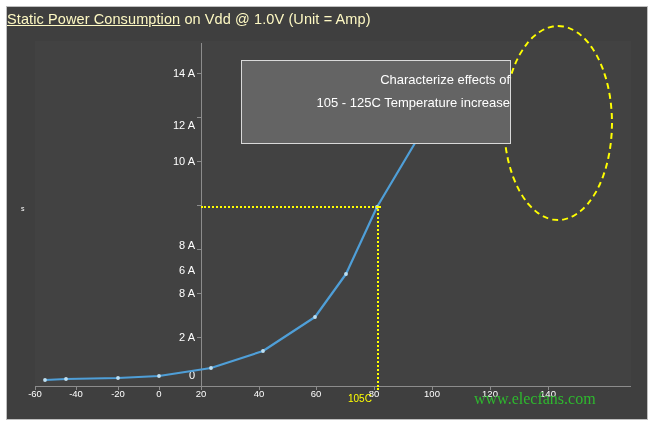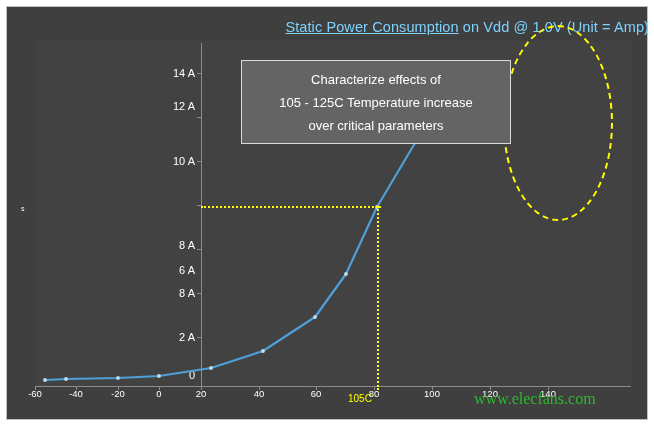--- a/index.html
+++ b/index.html
@@ -31,24 +31,24 @@
     position: absolute;
     left: 28px;
     top: 34px;
     width: 596px;
     height: 346px;
     background: #424242;
   }
   #chart-title {
     position: absolute;
     left: 0;
-    top: 12px;
+    top: 4px;
     width: 642px;
-    text-align: right;
-    color: #7dd3fc;
+    text-align: left;
+    color: #fef9c3;
     font-size: 14.5px;
     letter-spacing: 0.1px;
   }
   #chart-title .underline {
     text-decoration: underline;
   }
   .axis-line {
     position: absolute;
     background: #8c8c8c;
   }
@@ -88,21 +88,21 @@
     left: 234px;
     top: 53px;
     width: 270px;
     height: 84px;
     background: #646464;
     border: 1px solid #d9d9d9;
     box-sizing: border-box;
     color: #ffffff;
     font-size: 13px;
     line-height: 23px;
-    text-align: center;
+    text-align: right;
     padding-top: 7px;
   }
   #ellipse {
     position: absolute;
     left: 496px;
     top: 18px;
     width: 110px;
     height: 196px;
     border: 2.5px dashed #ffff00;
     border-radius: 50%;
@@ -154,21 +154,21 @@
       <span class="underline">Static Power Consumption</span><span> on Vdd @ 1.0V (Unit = Amp)</span>
     </div>
 
     <div class="axis-line" style="left:194px; top:36px; width:1px; height:344px;"></div>
 
     <div class="axis-line" style="left:28px; top:379px; width:596px; height:1px;"></div>
 
     <div class="y-tick-label" style="left:148px; top:60px;">14 A</div>
     <div class="tick-mark" style="left:190px; top:66px; width:4px; height:1px;"></div>
 
-    <div class="y-tick-label" style="left:148px; top:93px;">12 A</div>
+    <div class="y-tick-label" style="left:148px; top:112px;">12 A</div>
     <div class="tick-mark" style="left:190px; top:110px; width:4px; height:1px;"></div>
 
     <div class="y-tick-label" style="left:148px; top:148px;">10 A</div>
     <div class="tick-mark" style="left:190px; top:154px; width:4px; height:1px;"></div>
 
     <div class="y-tick-label" style="left:148px; top:192px;margin-top:40px;">8 A</div>
     <div class="tick-mark" style="left:190px; top:198px; width:4px; height:1px;"></div>
 
     <div class="y-tick-label" style="left:148px; top:236px;margin-top:21px;">6 A</div>
     <div class="tick-mark" style="left:190px; top:242px; width:4px; height:1px;"></div>
@@ -232,21 +232,20 @@
     </svg>
 
     <div class="guide-h" style="left:194px; top:199px; width:180px;"></div>
     <div class="guide-v" style="left:370px; top:199px; height:184px;"></div>
 
     <div id="ellipse"></div>
 
     <div id="callout">
       <div>Characterize effects of</div>
       <div>105 - 125C Temperature increase</div>
-      <div>over critical parameters</div>
     </div>
 
     <div id="marker-105" style="left:341px; top:386px;">105C</div>
 
   </div>
 
   <div id="watermark">www.elecfans.com</div>
 </div>
 
 </body></html>

